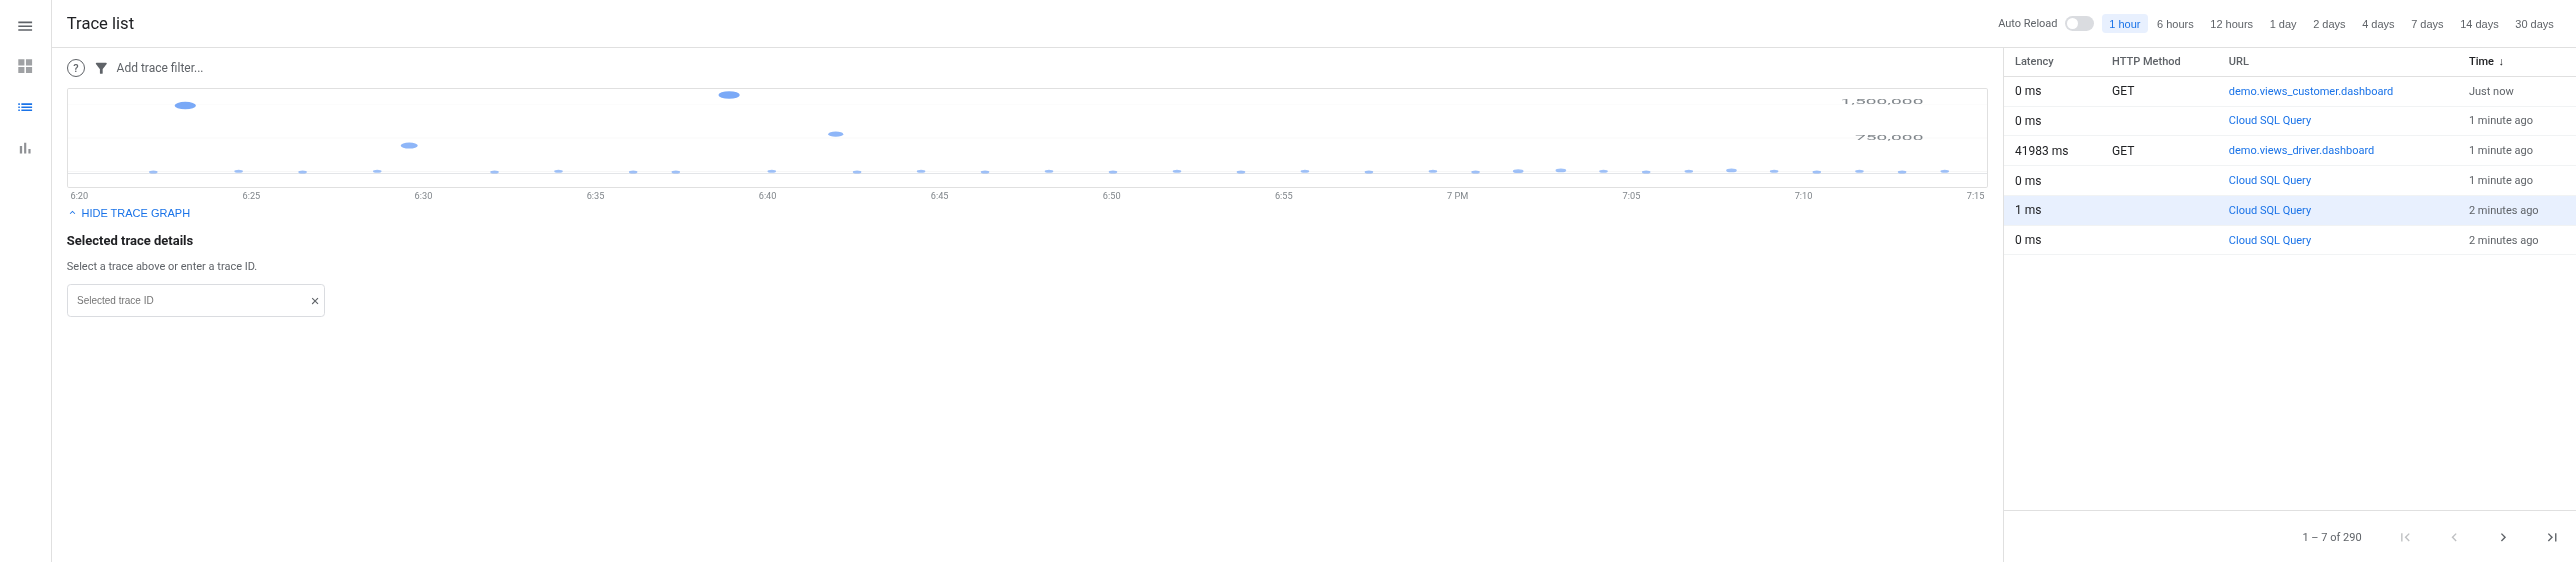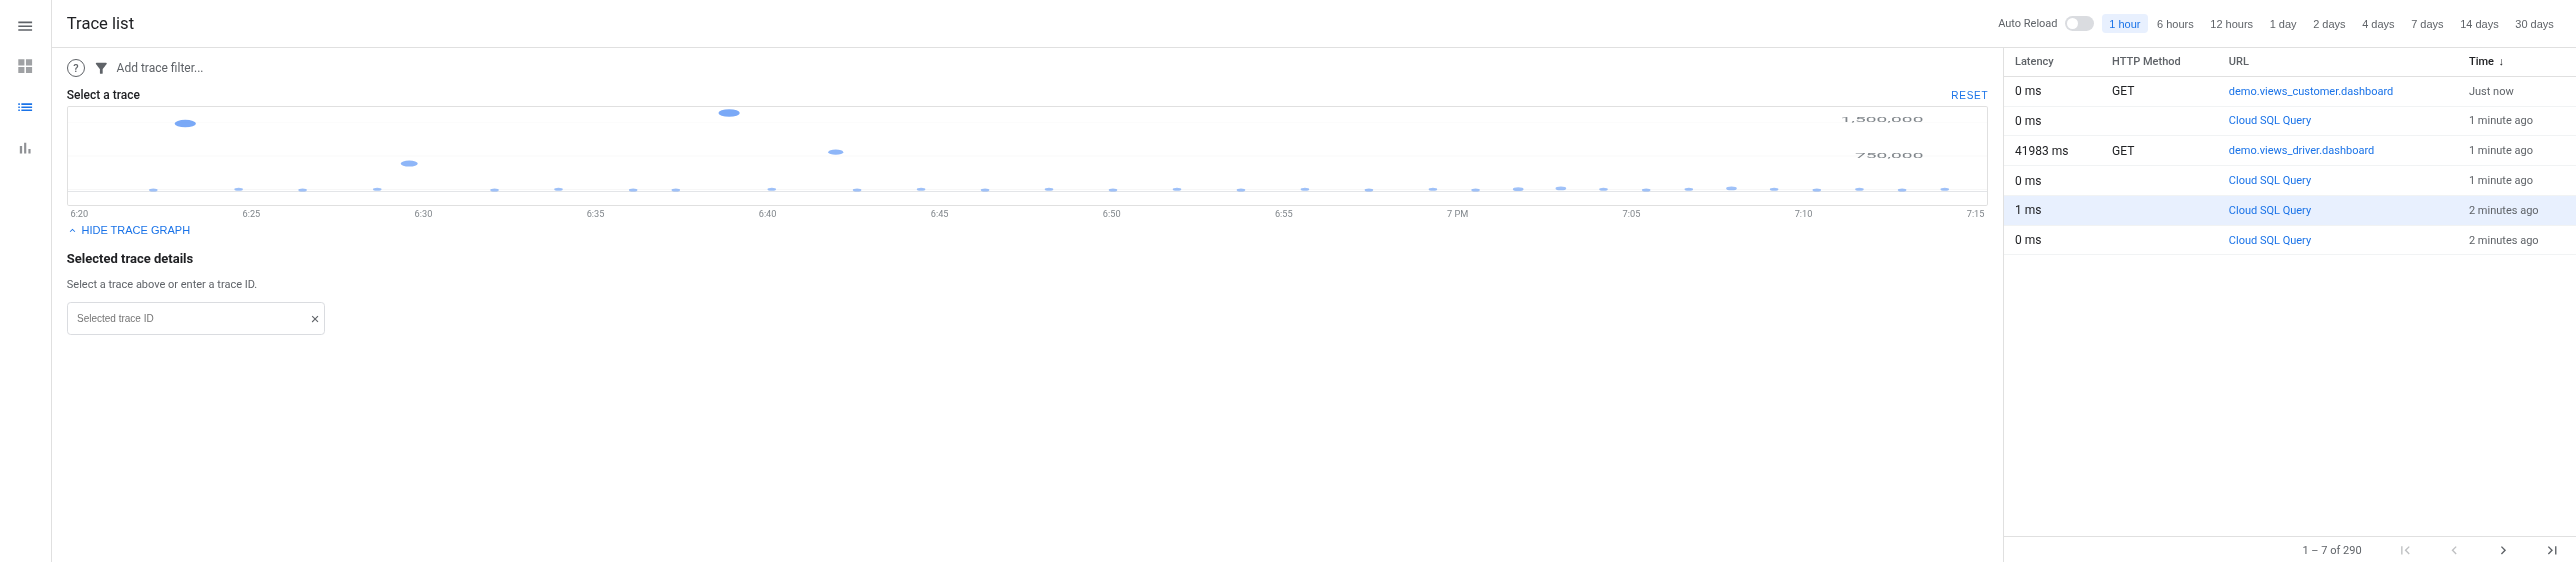--- a/index.html
+++ b/index.html
@@ -287,21 +287,21 @@
     td.latency { color: #202124; }
     td.method { color: #202124; font-weight: 400; }
     td.url { color: #1a73e8; font-size: 11px; }
     td.time-col { color: #5f6368; font-size: 11px; white-space: nowrap; }
 
     
     .pagination {
       display: flex;
       align-items: center;
       justify-content: flex-end;
-      padding: 0 11px;
+      padding: 13px 11px;
       border-top: 0.9px solid #e0e0e0;
       font-size: 11px;
       color: #5f6368;
       gap: 23px;
     }
     .pagination-info { margin-right: 7.4px; }
     .pag-btn {
       background: none;
       border: none;
       cursor: pointer;
@@ -372,24 +372,20 @@
         <span class="filter-icon" style="width:18.4px;height:18.4px;border-radius:50%;border:1.4px solid #5f6368;display:flex;align-items:center;justify-content:center;font-size:11px;font-weight:500;">?</span>
         <span class="filter-icon">
           <svg width="16.6" height="16.6" viewBox="0 0 24 24" fill="currentColor">
               <path d="M4.25 5.61C6.27 8.2 10 13 10 13v6c0 .55.45 1 1 1h2c.55 0 1-.45 1-1v-6s3.72-4.8 5.74-7.39A.998.998 0 0 0 18.95 4H5.04a1 1 0 0 0-.79 1.61z"></path>
             </svg>
         </span>
         <span class="filter-text">Add trace filter...</span>
       </div>
 
       <div class="trace-graph-section">
-        <div class="trace-graph-header">
-          <span class="select-trace-label">Select a trace</span>
-          <button class="reset-btn">RESET</button>
-        </div>
 
         <div class="chart-container">
           <svg class="chart-canvas" viewBox="0 0 900 130" preserveAspectRatio="none" style="font-size:13px">
 
             <line x1="0" y1="20" x2="900" y2="20" stroke="#f1f3f4" stroke-width="0.5"></line>
             <line x1="0" y1="65" x2="900" y2="65" stroke="#f1f3f4" stroke-width="0.5"></line>
             <line x1="0" y1="110" x2="900" y2="110" stroke="#e0e0e0" stroke-width="0.5"></line>
 
             <line x1="0" y1="112" x2="900" y2="112" stroke="#dadce0" stroke-width="1"></line>
 

